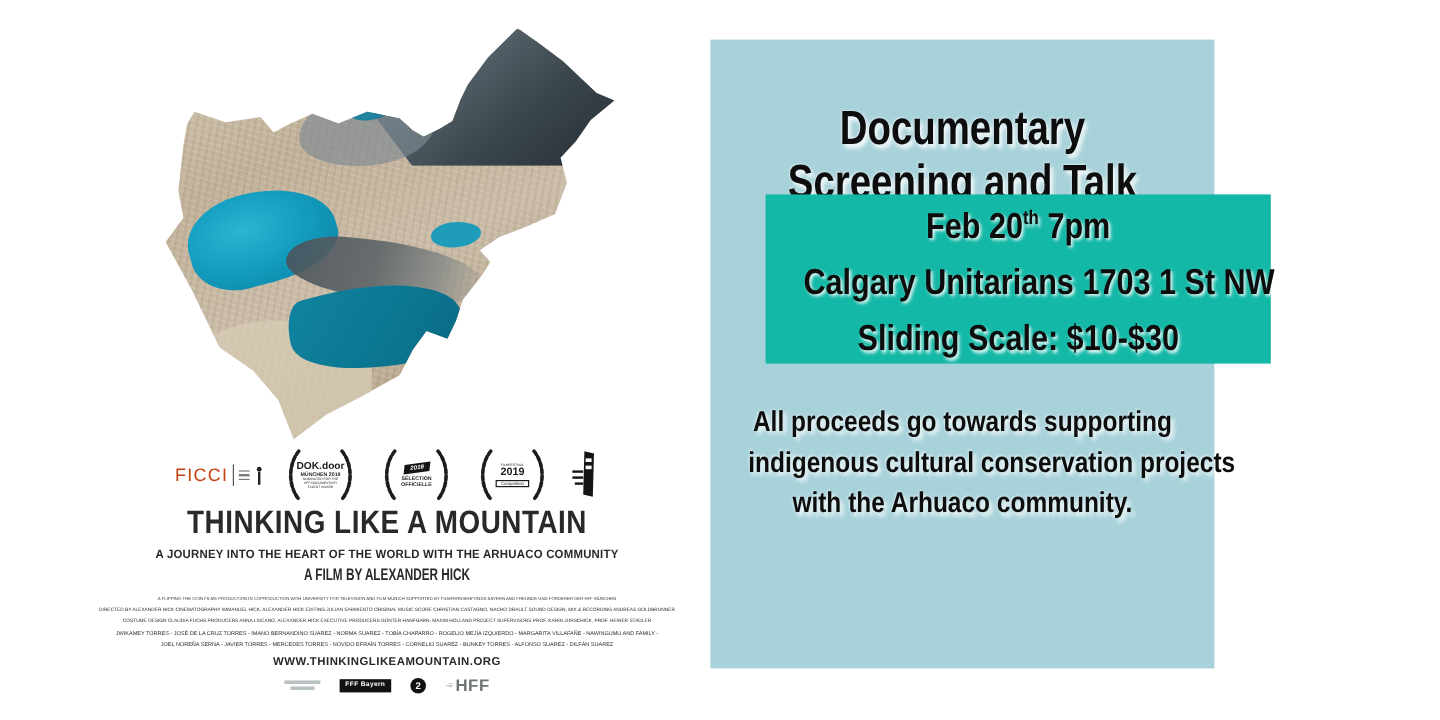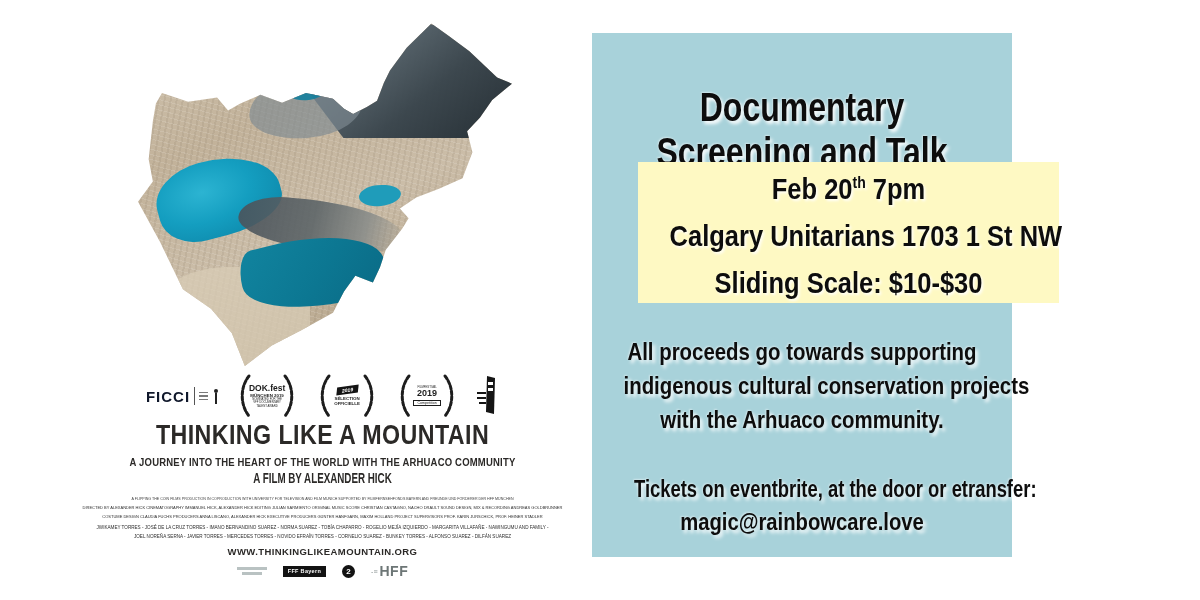--- a/index.html
+++ b/index.html
@@ -46,21 +46,21 @@
     border-radius:12% 78% 16% 82%/48% 58% 38% 56%; transform:rotate(-14deg); }
   .m-lake-small { left:59%; top:47.5%; width:11%; height:6%;
     background:#1f9cba; border-radius:45% 55% 50% 50%/50%; transform:rotate(-6deg); }
   .m-sand { left:4%; top:71%; width:42%; height:29%; background:#d8ccb5;
     border-radius:50% 40% 40% 50%; opacity:.75; }
 
   
   .laurels { position:absolute; left:60px; top:371px; width:525px; height:50px;
     display:flex; justify-content:center; align-items:center; gap:16px; }
   .ficci { display:flex; align-items:center; gap:4px; height:30px; }
-  .ficci-text { font-size:15px; font-weight:700; letter-spacing:1px; color:#0f172a; }
+  .ficci-text { font-size:15px; font-weight:400; letter-spacing:1px; color:#c2410c; }
   .ficci-div { width:1px; height:18px; background:#555; }
   .ficci-lines { display:flex; flex-direction:column; gap:2px; }
   .ficci-lines i { display:block; width:9px; height:1.5px; background:#7a7a7a; }
   .ficci-figure { position:relative; width:7px; height:15px; }
   .ficci-figure::before { content:''; position:absolute; top:0; left:1.5px; width:4px; height:4px;
     border-radius:50%; background:#222; }
   .ficci-figure::after { content:''; position:absolute; top:4px; left:2.5px; width:2px; height:11px;
     background:#222; }
   .laurel { position:relative; width:64px; height:48px; flex:0 0 auto; }
   .laurel svg { position:absolute; inset:0; }
@@ -103,21 +103,21 @@
   .flogo-hff { display:flex; align-items:center; gap:2px; color:#8b9494; font-size:7px; }
   .flogo-hff b { color:#6d7676; font-size:14px; letter-spacing:.5px; }
 
   
   .event-panel { position:absolute; left:592px; top:33px; width:420px; height:524px;
     background:#a8d2da; }
   .ev { position:absolute; left:0; right:0; text-align:center; color:#0d0d0d;
     text-shadow:3px 3px 4px rgba(255,255,255,.95), -1px -1px 2px rgba(255,255,255,.45); }
   .ev-heading { top:52px; font-size:40px; font-weight:bold; transform:scaleX(.80); }
   .info-box { position:absolute; left:46px; top:129px; width:421px; height:141px;
-    background:#fef9c3; display:flex; flex-direction:column; justify-content:center; }
+    background:#14b8a6; display:flex; flex-direction:column; justify-content:center; }
   .info-line { font-size:30px; font-weight:bold; line-height:47px; text-align:center;
     color:#0d0d0d; transform:scaleX(.85);
     text-shadow:2px 2px 3px rgba(255,255,255,.9); white-space:nowrap; }
   .info-line sup { font-size:.55em; vertical-align:super; }
   .ev-desc { top:302px; font-size:24px; font-weight:bold; line-height:34px; }
   .ev-desc > div { transform:scaleX(.85); white-space:nowrap; }
   .ev-tickets { top:440px; font-size:23px; font-weight:bold; line-height:33px; }
   .ev-tickets .t1 { transform:scaleX(.80); white-space:nowrap; }
   .ev-tickets .t2 { transform:scaleX(.88); white-space:nowrap; }
 </style>
@@ -151,21 +151,21 @@
           </span>
         <span class="ficci-figure"></span>
       </div>
 
       <div class="laurel">
         <svg viewBox="0 0 64 48">
           <path d="M14 4 C5 15 5 33 14 44" fill="none" stroke="#1d1d1d" stroke-width="3" stroke-dasharray="3.5 2" stroke-linecap="round"></path>
           <path d="M50 4 C59 15 59 33 50 44" fill="none" stroke="#1d1d1d" stroke-width="3" stroke-dasharray="3.5 2" stroke-linecap="round"></path>
         </svg>
         <div class="laurel-body">
-          <div class="l-big">DOK.fest</div>
+          <div class="l-big">DOK.door</div>
           <div class="l-mid">MÜNCHEN 2019</div>
           <div class="l-tiny">NOMINATED FOR THE</div>
           <div class="l-tiny">VFF DOCUMENTARY</div>
           <div class="l-tiny">TALENT AWARD</div>
         </div>
       </div>
 
       <div class="laurel">
         <svg viewBox="0 0 64 48">
           <path d="M14 4 C5 15 5 33 14 44" fill="none" stroke="#1d1d1d" stroke-width="3" stroke-dasharray="3.5 2" stroke-linecap="round"></path>
@@ -236,18 +236,14 @@
       <div class="info-line">Calgary Unitarians 1703 1 St NW</div>
       <div class="info-line">Sliding Scale: $10-$30</div>
     </div>
 
     <div class="ev ev-desc">
       <div>All proceeds go towards supporting</div>
       <div>indigenous cultural conservation projects</div>
       <div>with the Arhuaco community.</div>
     </div>
 
-    <div class="ev ev-tickets">
-      <div class="t1">Tickets on eventbrite, at the door or etransfer:</div>
-      <div class="t2">magic@rainbowcare.love</div>
-    </div>
   </div>
 </div>
 
 </body></html>

